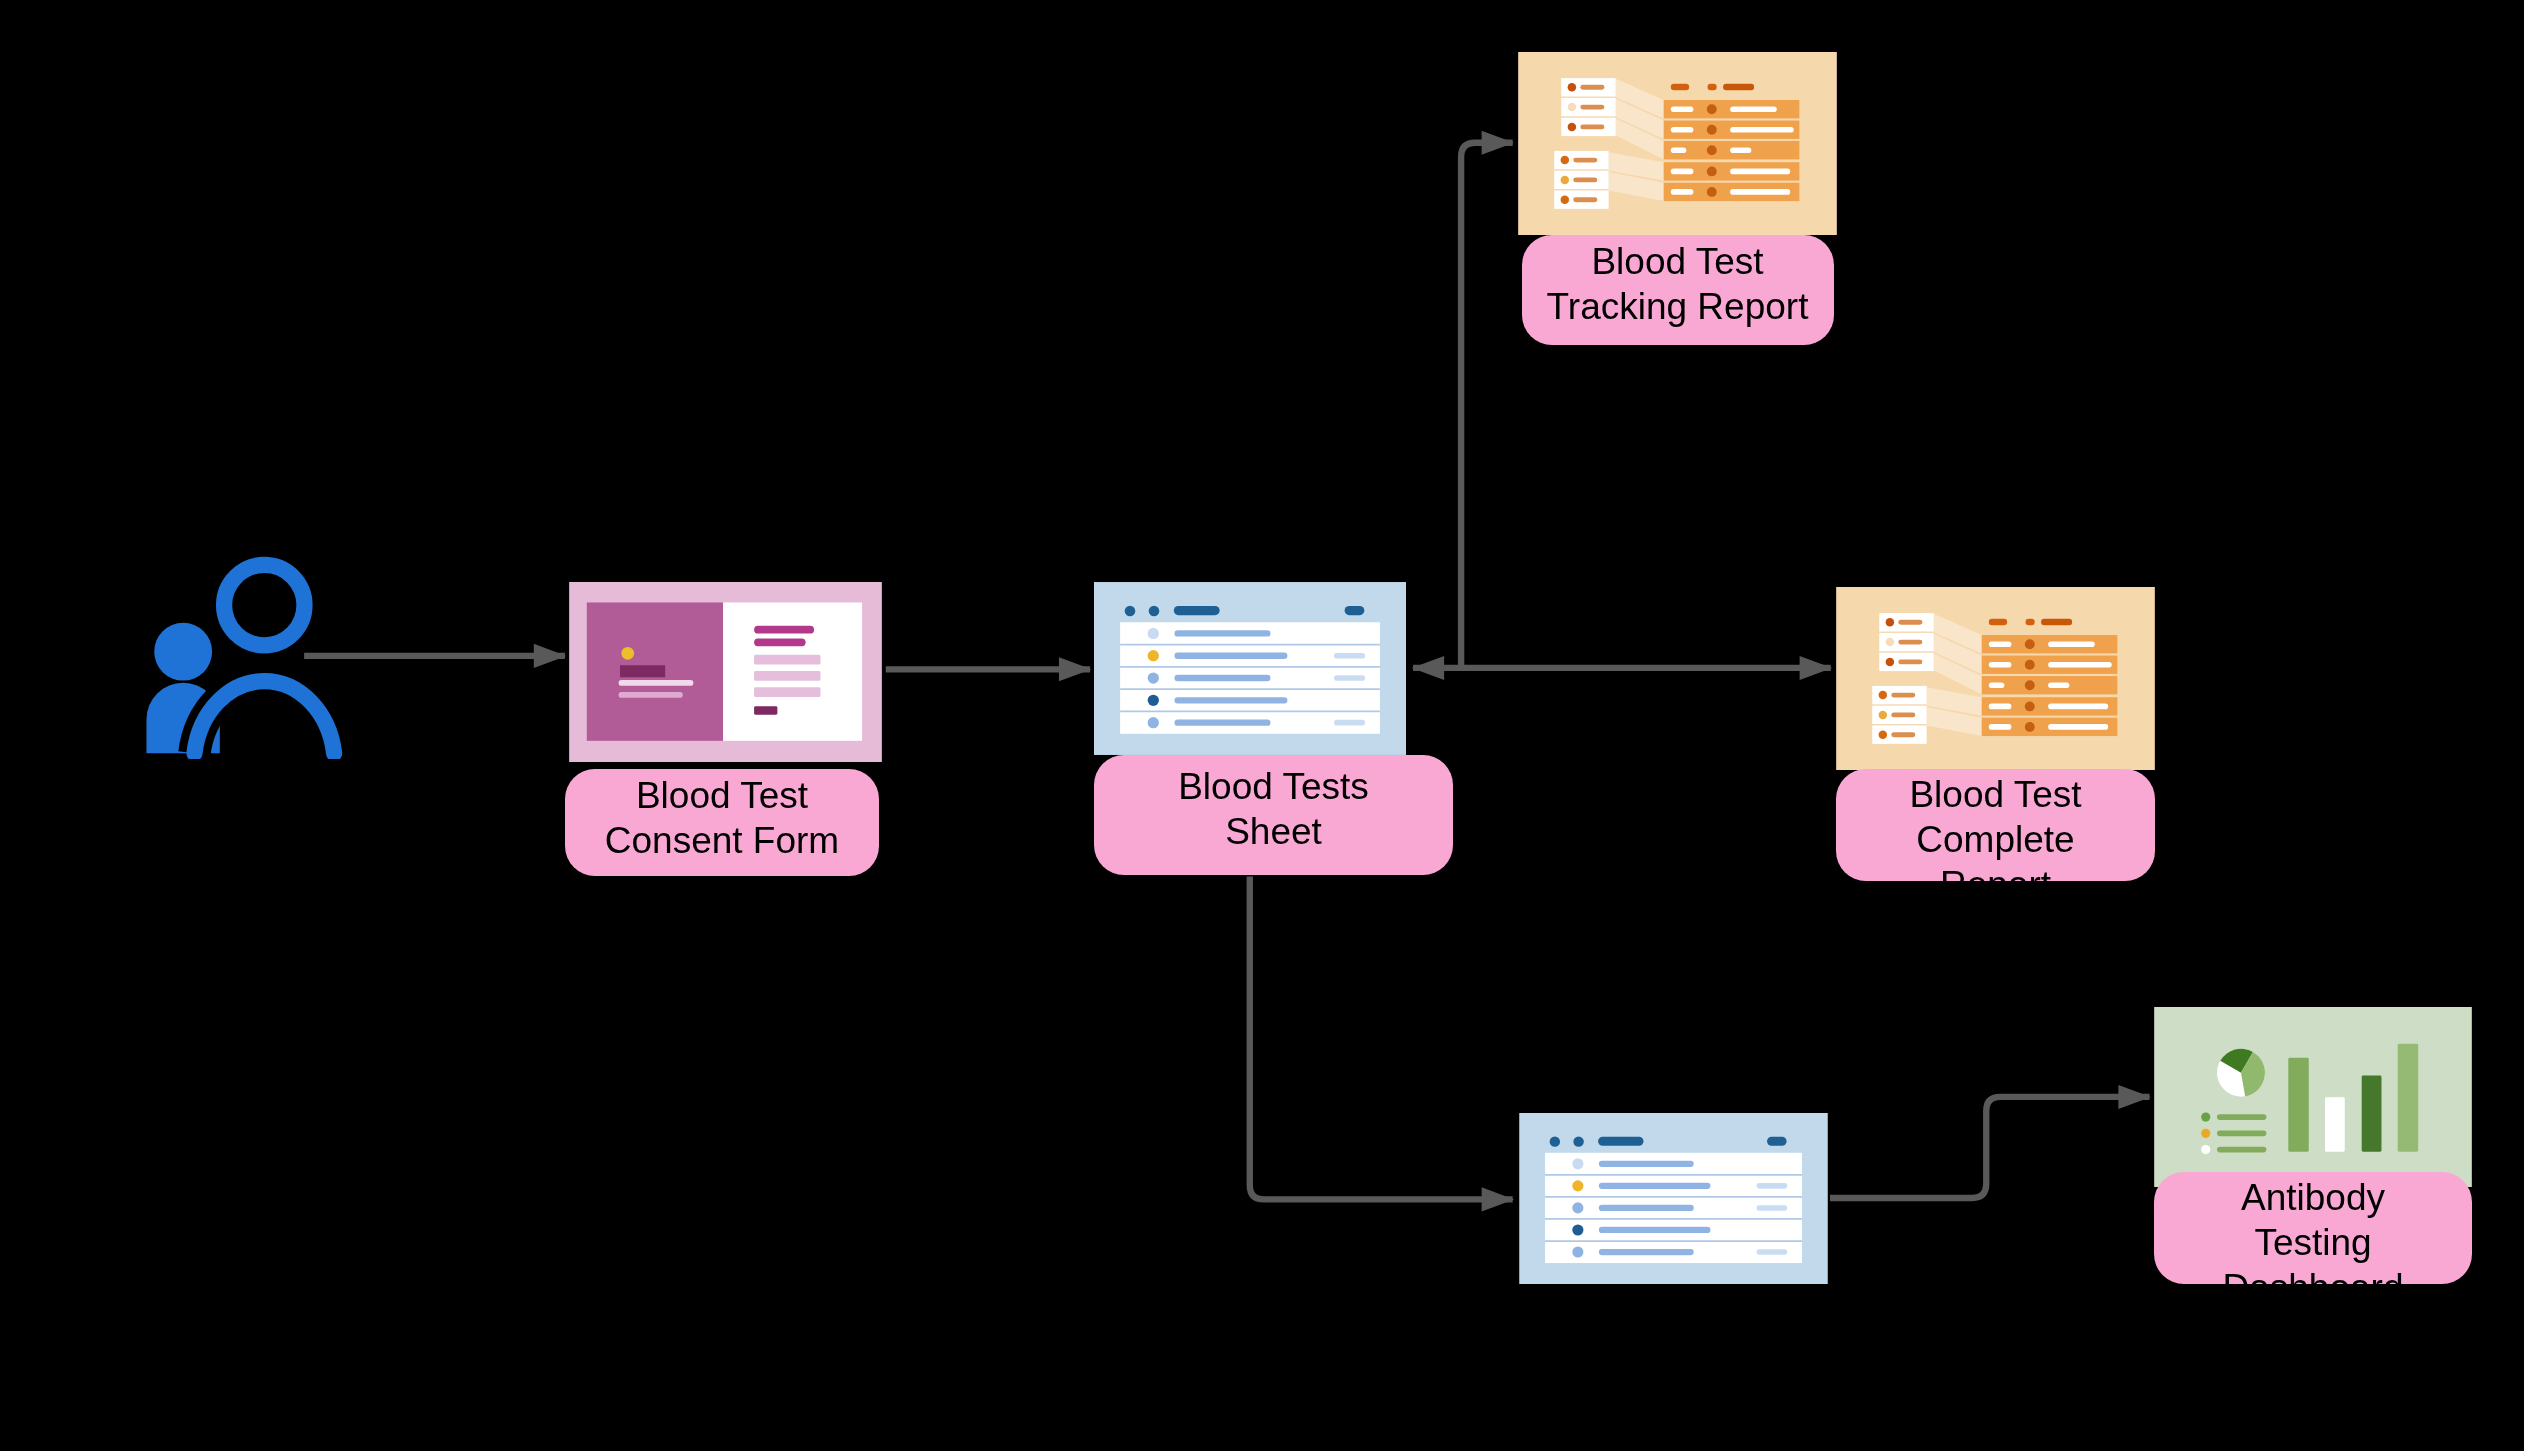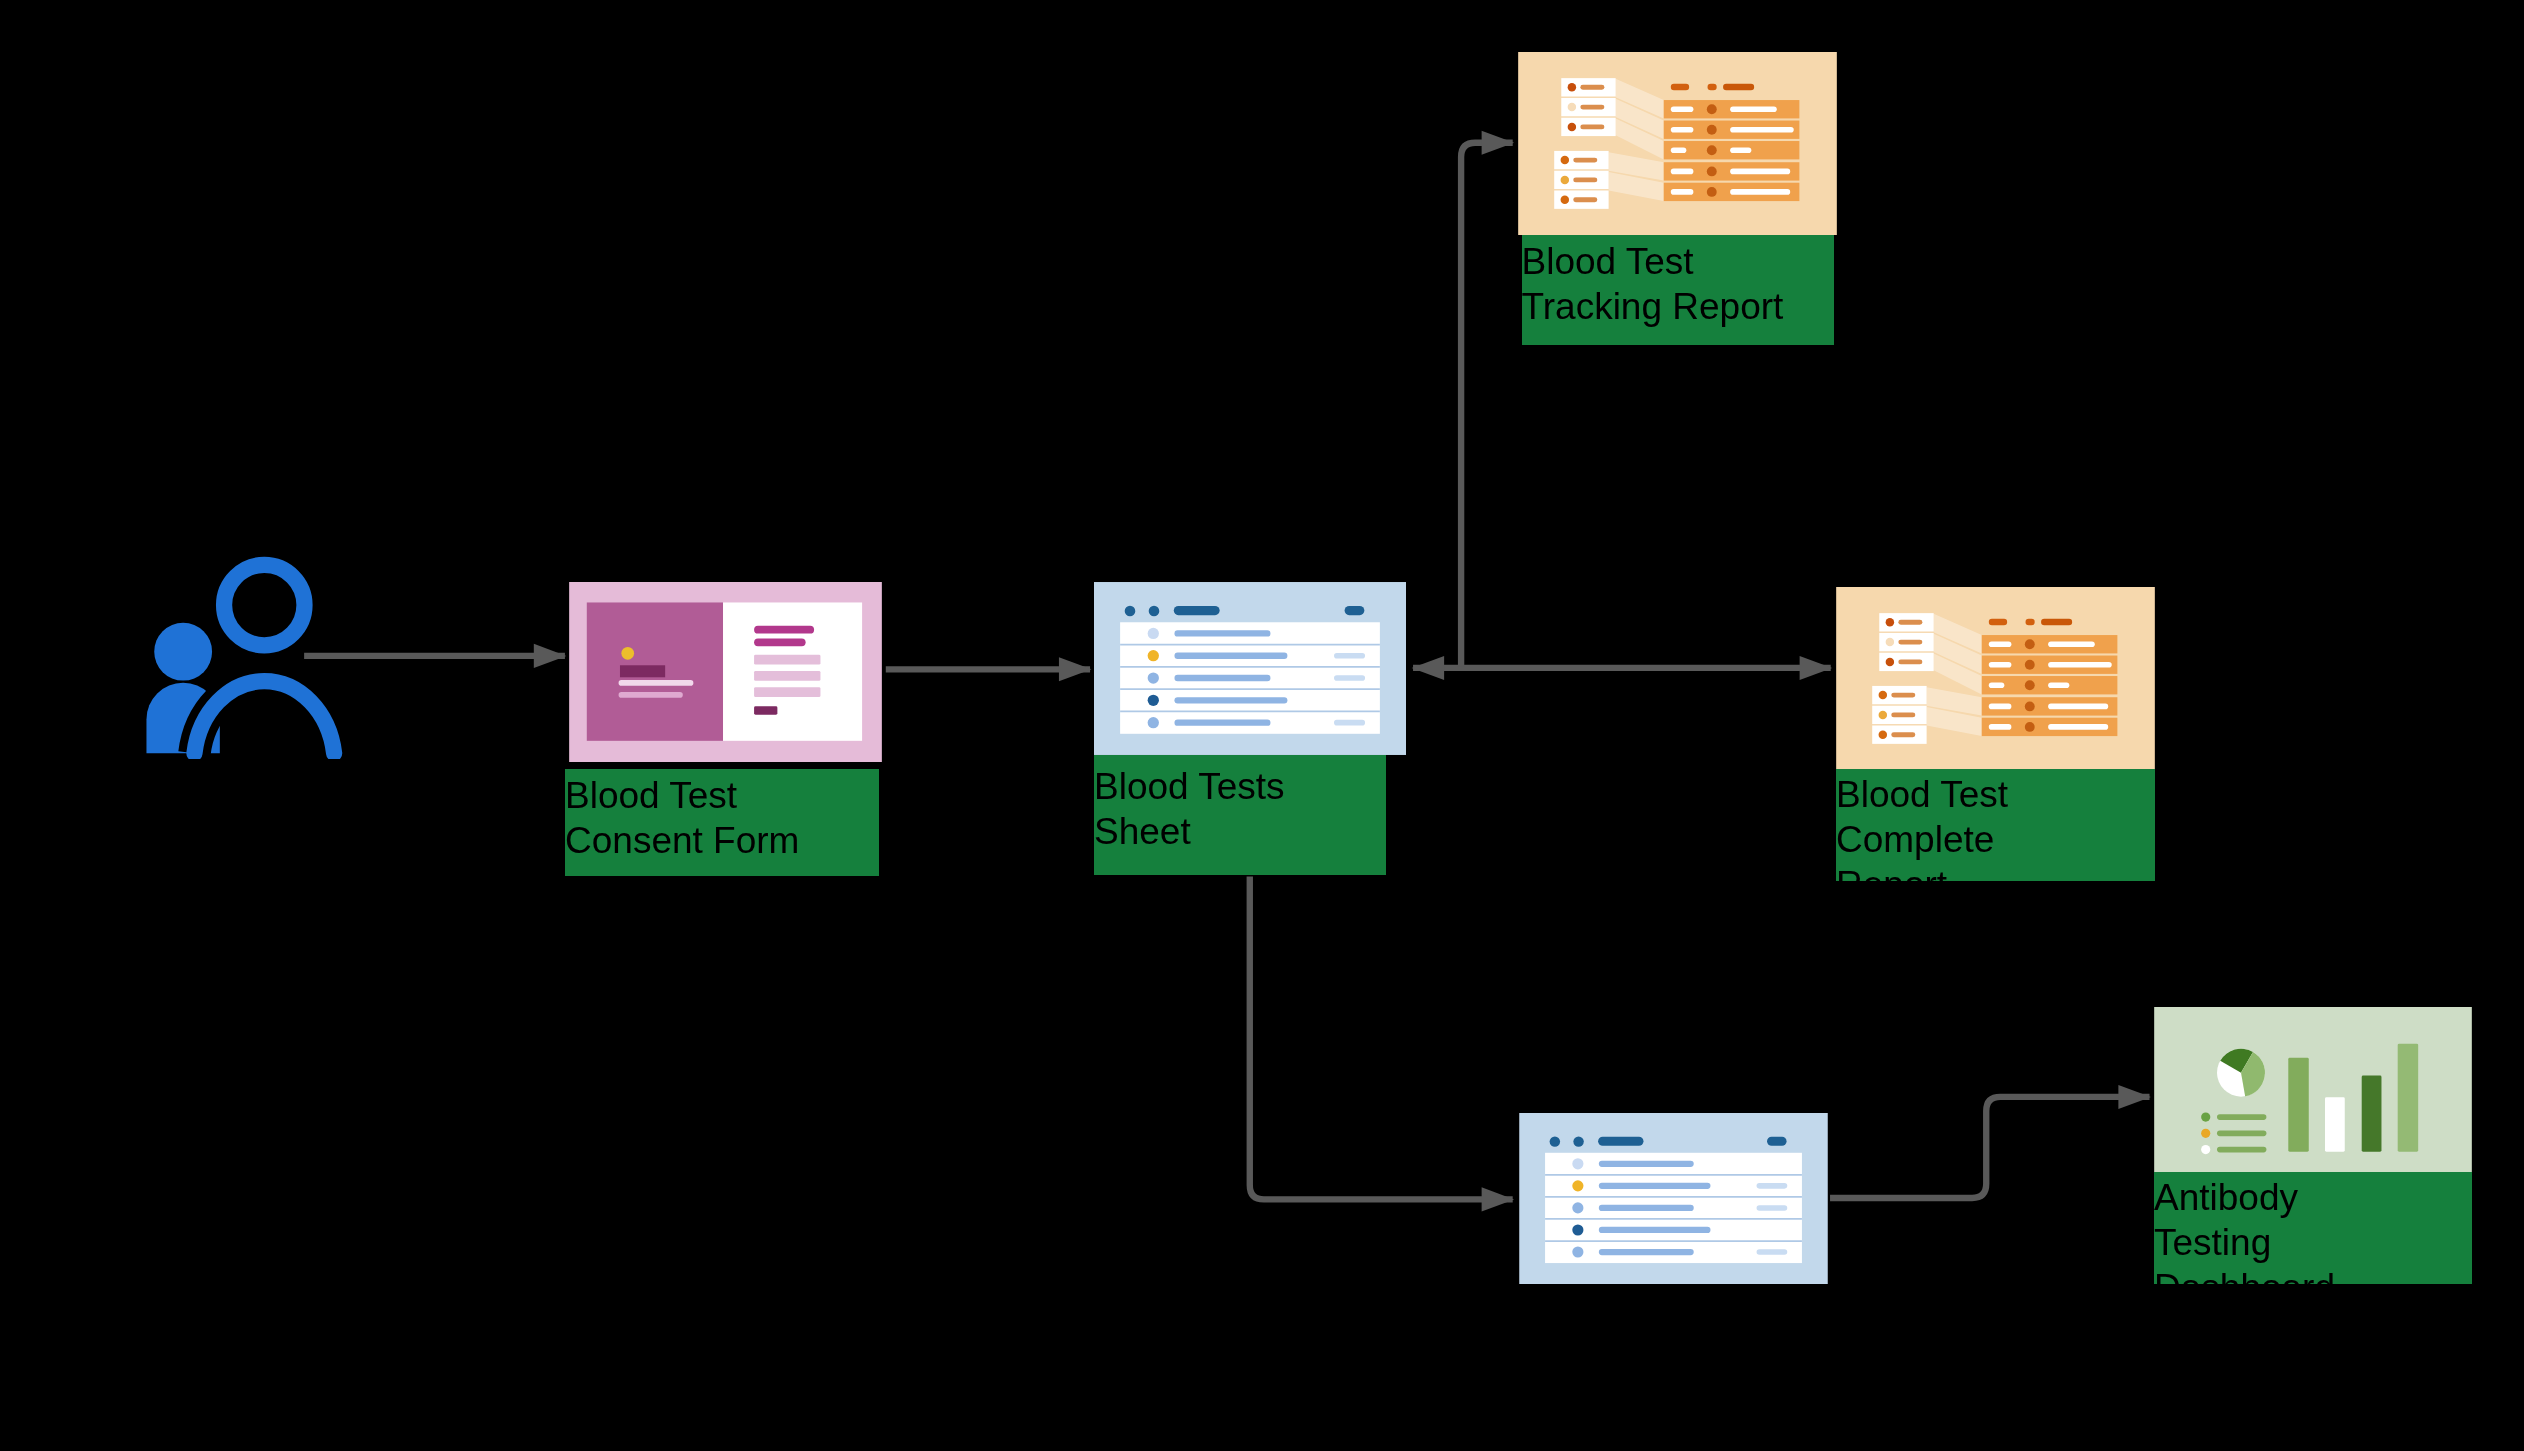--- a/index.html
+++ b/index.html
@@ -4,23 +4,24 @@
 <style>
   html,body { margin:0; padding:0; background:#000; }
   .stage {
     position:relative; width:2525px; height:1451px; background:#000000;
     font-family:"Liberation Sans", sans-serif; overflow:hidden;
   }
   .edges-layer { position:absolute; left:0; top:0; width:2525px; height:1451px; }
   .node { position:absolute; }
   .node-icon { position:absolute; display:block; }
   .node-label {
-    position:absolute; background:#15803d; color:#000000; text-align:left;
+    position:absolute; background:#f9a8d4; color:#000000; text-align:center;
     font-size:37px; line-height:45px; white-space:pre-line; overflow:hidden;
     box-sizing:border-box;
+    border-radius:30px;
   }
 </style>
 </head>
 <body>
 
 <div class="stage">
 
   <svg class="edges-layer" width="2525" height="1451" viewBox="0 0 3572 2053">
     <defs>
       <marker id="arrowE" markerUnits="userSpaceOnUse" markerWidth="52" markerHeight="40" refX="46" refY="19" orient="auto">
@@ -95,21 +96,21 @@
         <rect x="114" y="131.5" width="136" height="9" rx="4.5"></rect>
         <rect x="114" y="163.1" width="160" height="9" rx="4.5"></rect>
         <rect x="114" y="194.7" width="136" height="9" rx="4.5"></rect>
       </g>
       <g fill="#C9DCF2">
         <rect x="340" y="100.4" width="44" height="8" rx="4"></rect>
         <rect x="340" y="132" width="44" height="8" rx="4"></rect>
         <rect x="340" y="195.2" width="44" height="8" rx="4"></rect>
       </g>
     </svg>
-    <div class="node-label" style="left:0; top:173px; width:292px; height:120px; padding-top:8.5px;">Blood Tests
+    <div class="node-label" style="left:0; top:173px; width:359px; height:120px; padding-top:8.5px;">Blood Tests
 Sheet</div>
   </div>
 
   <div class="node" style="left:1518px; top:52px; width:319px; height:293px;">
     <svg class="node-icon" style="left:0; top:0;" width="319" height="183" viewBox="0 0 451 259">
       <rect x="0" y="0" width="451" height="259" fill="#F6D8AD"></rect>
       <g fill="rgba(255,255,255,0.35)">
         <polygon points="138,38 206,68 206,94 138,64"></polygon>
         <polygon points="138,66 206,97 206,123 138,92"></polygon>
         <polygon points="138,94 206,126 206,152 138,118"></polygon>

